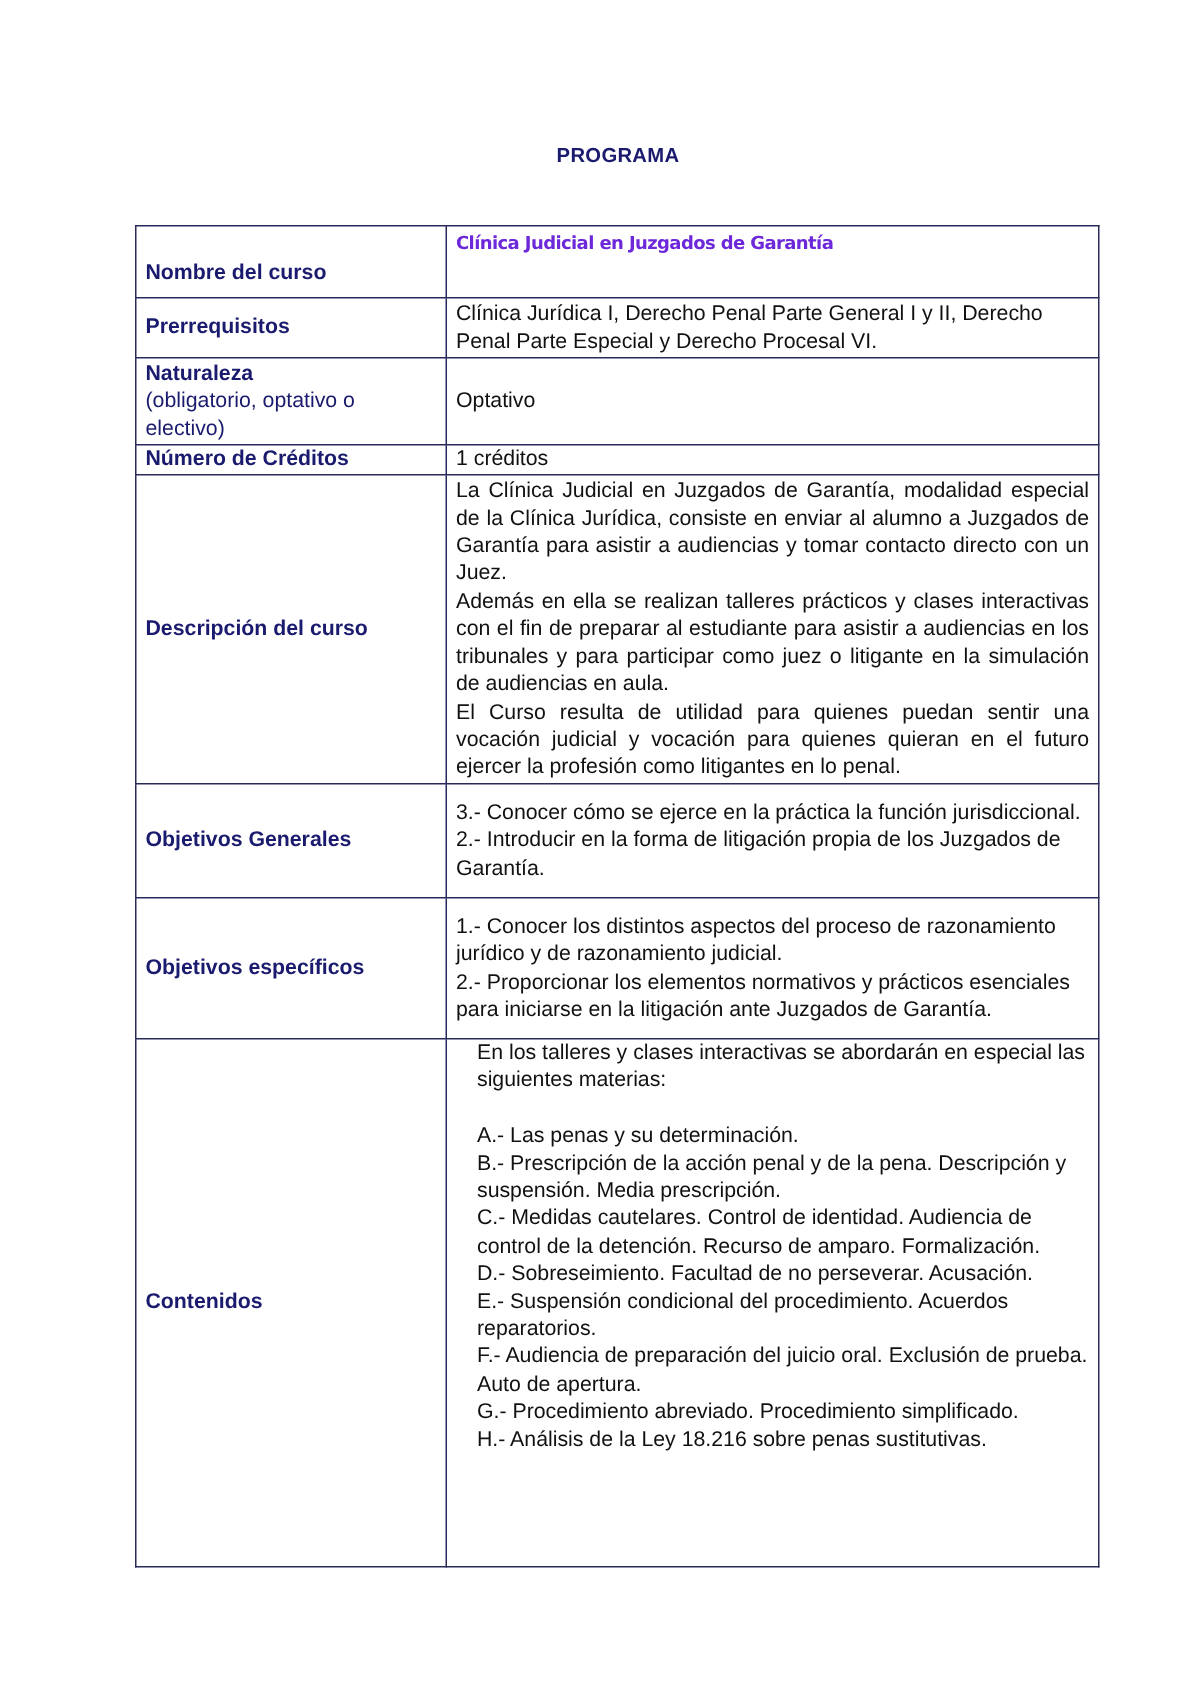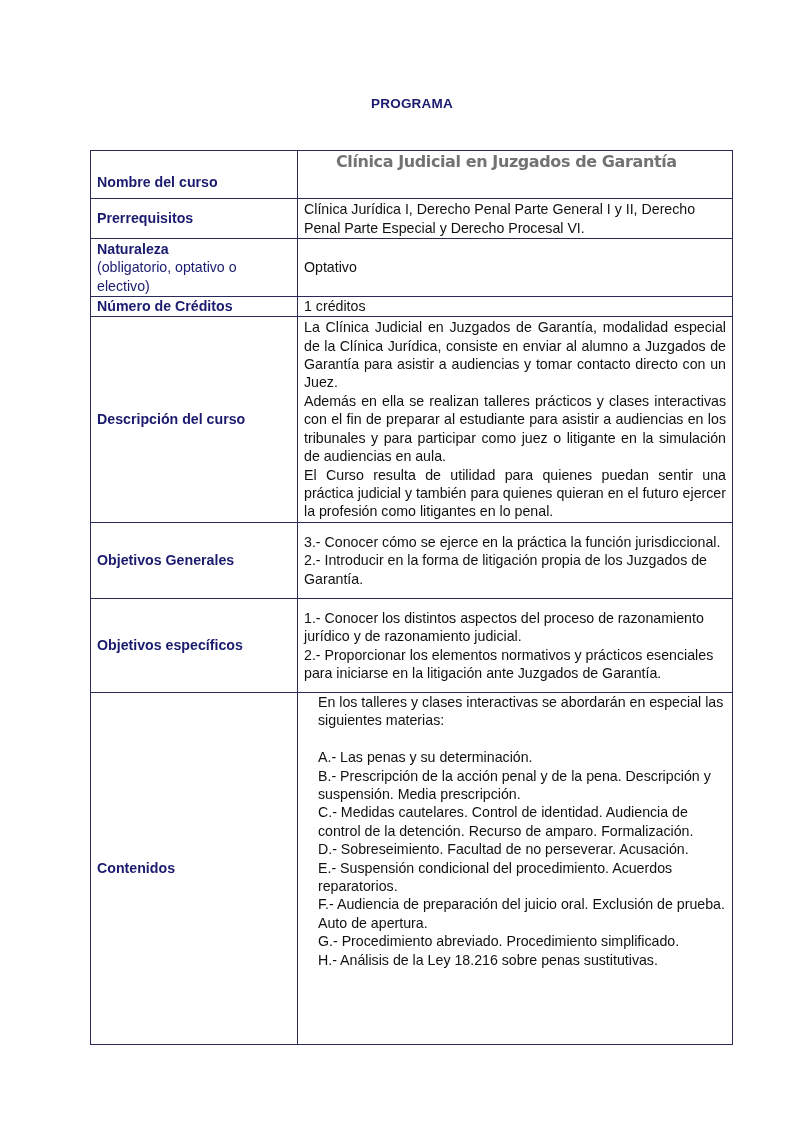--- a/index.html
+++ b/index.html
@@ -4,21 +4,21 @@
 <style>
   html, body { margin: 0; padding: 0; background: #ffffff; }
   body { width: 800px; height: 1132px; position: relative; overflow: hidden; font-family: "Liberation Sans", sans-serif; color: #111; }
   .title { position: absolute; top: 96px; left: 12px; width: 800px; text-align: center; font-weight: bold; font-size: 13.5px; color: #1a1a6e; letter-spacing: 0.2px; }
   table { position: absolute; top: 150px; left: 90px; width: 643px; border-collapse: collapse; table-layout: fixed; }
   td { border: 1.5px solid #2a2a5a; vertical-align: middle; padding: 0 6px; font-size: 14.2px; line-height: 18.4px; }
   td.label { width: 194px; color: #1a1a6e; font-weight: bold; font-size: 14.2px; }
   td.label .sub { font-weight: normal; color: #1a1a6e; }
   td.val { color: #111; }
   .justify { text-align: justify; }
-  .course-name { font-family: "DejaVu Sans", sans-serif; font-weight: bold; font-size: 16px; color: #737373; letter-spacing: -0.4px; margin-left: 32px; }
+  .course-name { font-family: "DejaVu Sans", sans-serif; font-weight: bold; font-size: 12px; color: #6d28d9; letter-spacing: -0.4px; }
   .top { vertical-align: top; }
   .contents { padding-left: 20px; padding-top: 0; }
   .line { display: block; }
 </style>
 </head>
 <body>
 
 <div class="title">PROGRAMA</div>
 
 <table>
@@ -42,21 +42,21 @@
   </tr>
   <tr style="height:20px;">
     <td class="label">Número de Créditos</td>
     <td class="val">1 créditos</td>
   </tr>
   <tr style="height:206px;">
     <td class="label">Descripción del curso</td>
     <td class="val justify">
       <span class="line">La Clínica Judicial en Juzgados de Garantía, modalidad especial de la Clínica Jurídica, consiste en enviar al alumno a Juzgados de Garantía para asistir a audiencias y tomar contacto directo con un Juez.</span>
       <span class="line">Además en ella se realizan talleres prácticos y clases interactivas con el fin de preparar al estudiante para asistir a audiencias en los tribunales y para participar como juez o litigante en la simulación de audiencias en aula.</span>
-      <span class="line">El Curso resulta de utilidad para quienes puedan sentir una práctica judicial y también para quienes quieran en el futuro ejercer la profesión como litigantes en lo penal.</span>
+      <span class="line">El Curso resulta de utilidad para quienes puedan sentir una vocación judicial y vocación para quienes quieran en el futuro ejercer la profesión como litigantes en lo penal.</span>
     </td>
   </tr>
   <tr style="height:76px;">
     <td class="label">Objetivos Generales</td>
     <td class="val">
       <span class="line">3.- Conocer cómo se ejerce en la práctica la función jurisdiccional.</span>
       <span class="line">2.- Introducir en la forma de litigación propia de los Juzgados de Garantía.</span>
     </td>
   </tr>
   <tr style="height:94px;">

